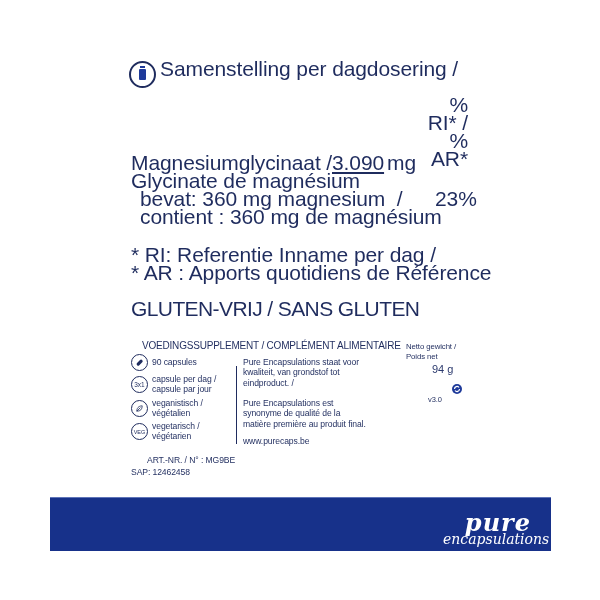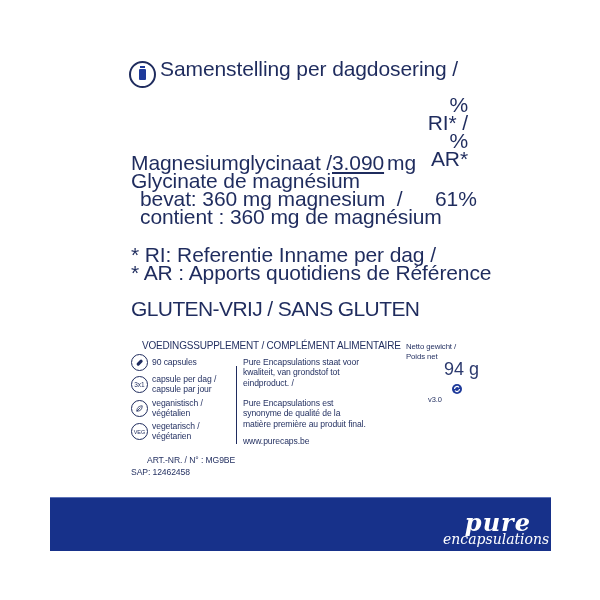--- a/index.html
+++ b/index.html
@@ -37,21 +37,21 @@
 <div class="abs big" style="left:420px;top:96px;text-align:right;width:48px;">
   <div>% RI* /</div>
   <div>% AR*</div>
 </div>
 
 <div class="abs big" style="left:131px;top:154px;">Magnesiumglycinaat /</div>
 <div class="abs big" style="left:332px;top:154px;text-decoration:underline;">3.090</div>
 <div class="abs big" style="left:387px;top:154px;">mg</div>
 <div class="abs big" style="left:131px;top:172px;">Glycinate de magnésium</div>
 <div class="abs big" style="left:140px;top:190px;white-space:pre;text-align:right;">bevat: 360 mg magnesium  /</div>
-<div class="abs big" style="left:435px;top:190px;">61%</div>
+<div class="abs big" style="left:435px;top:190px;">23%</div>
 <div class="abs big" style="left:140px;top:208px;">contient : 360 mg de magnésium</div>
 
 <div class="abs big" style="left:131px;top:246px;">* RI: Referentie Inname per dag /</div>
 <div class="abs big" style="left:131px;top:264px;">* AR : Apports quotidiens de Référence</div>
 
 <div class="abs big" style="left:131px;top:300px;letter-spacing:-0.6px;">GLUTEN-VRIJ / SANS GLUTEN</div>
 
 <div class="abs small" style="left:142px;top:341px;font-size:10px;letter-spacing:-0.2px;">VOEDINGSSUPPLEMENT / COMPLÉMENT ALIMENTAIRE</div>
 
 <div class="abs sm-icon" style="left:131px;top:354px;">
@@ -101,21 +101,21 @@
   <div>Pure Encapsulations est</div>
   <div>synonyme de qualité de la</div>
   <div>matière première au produit final.</div>
 </div>
 <div class="abs small" style="left:243px;top:436px;">www.purecaps.be</div>
 
 <div class="abs small" style="left:406px;top:342px;font-size:7.8px;line-height:9.5px;">
   <div>Netto gewicht /</div>
   <div>Poids net</div>
 </div>
-<div class="abs" style="left:444px;top:360px;font-size:18px;line-height:18px;font-weight:300;color:#2c3a6e;">94 g</div>
+<div class="abs" style="left:432px;top:360px;font-size:11px;line-height:18px;font-weight:300;color:#2c3a6e;">94 g</div>
 <div class="abs" style="left:451px;top:381px;width:12px;height:12px;">
   <svg width="12" height="12" viewBox="0 0 12 12">
     <circle cx="6" cy="6" r="5" fill="#1e3a9a"></circle>
     <path d="M3.5 6 A2.5 2.5 0 0 1 8 4.5" stroke="#fff" stroke-width="1.2" fill="none"></path>
     <path d="M8.5 6 A2.5 2.5 0 0 1 4 7.5" stroke="#fff" stroke-width="1.2" fill="none"></path>
   </svg>
 </div>
 <div class="abs small" style="left:428px;top:395px;font-size:7.5px;">v3.0</div>
 
 <div class="abs banner" style="left:50px;top:497px;width:501px;height:53px;border-top:1px solid #5f74b8;">

